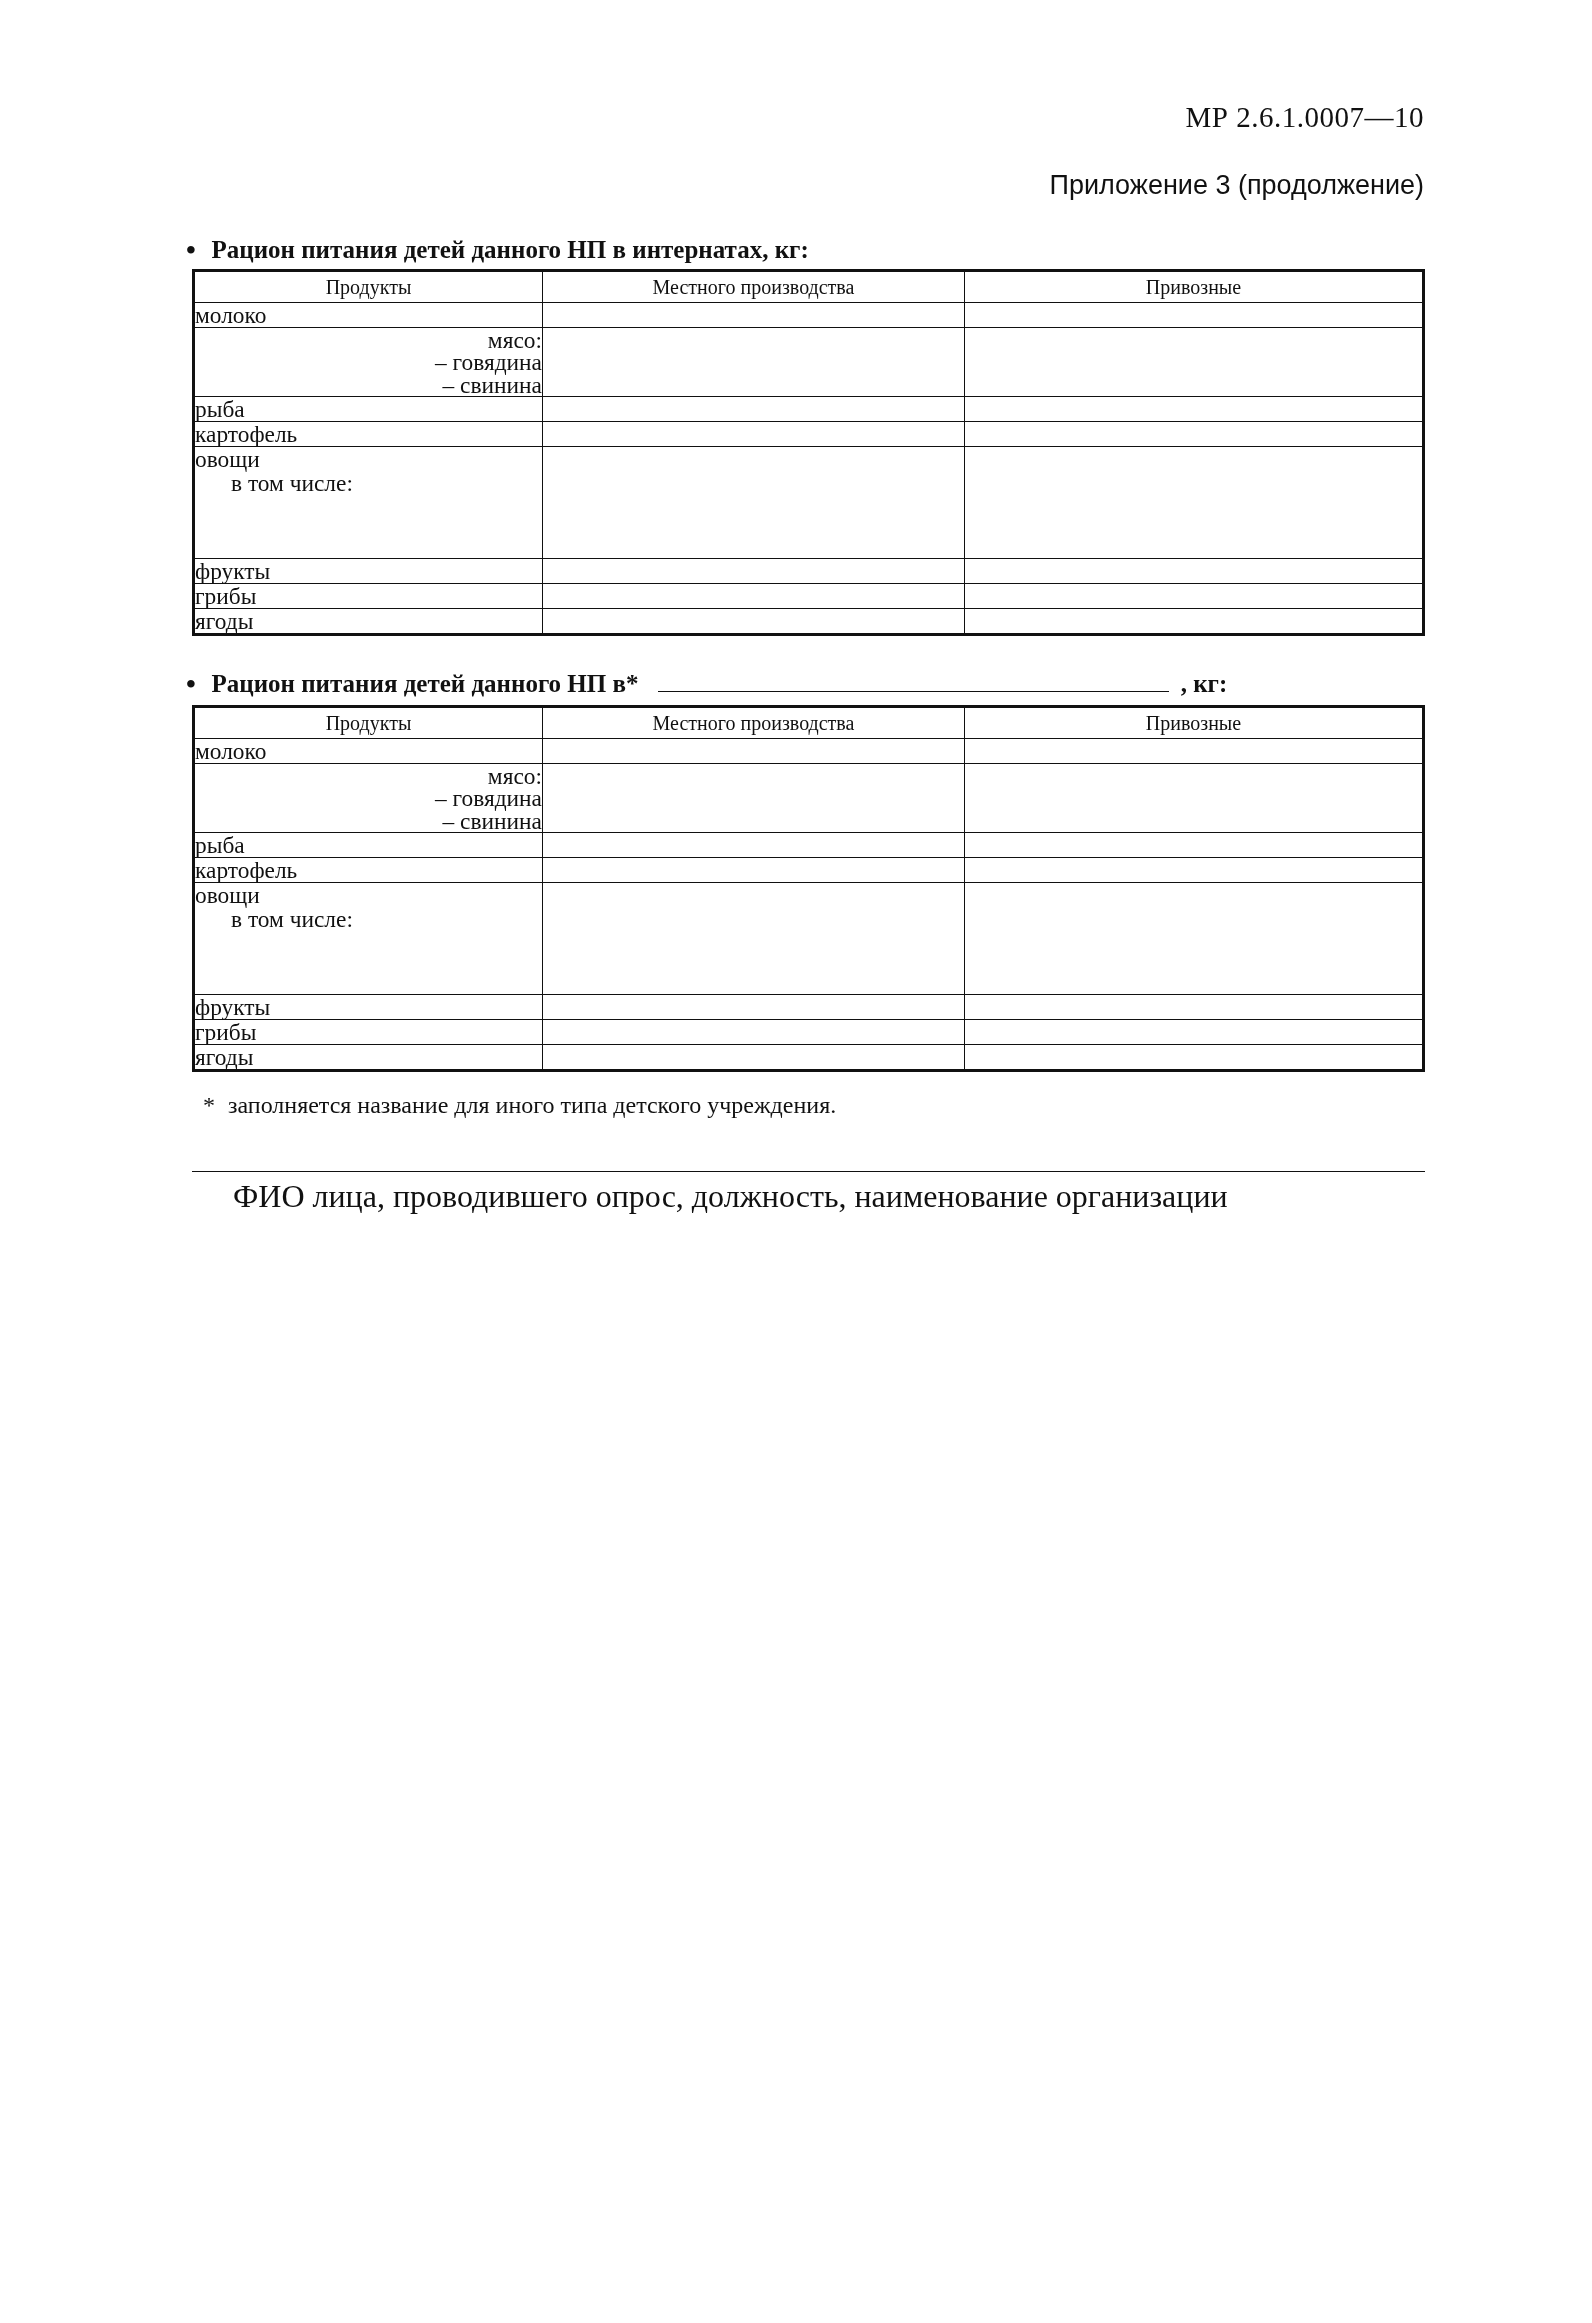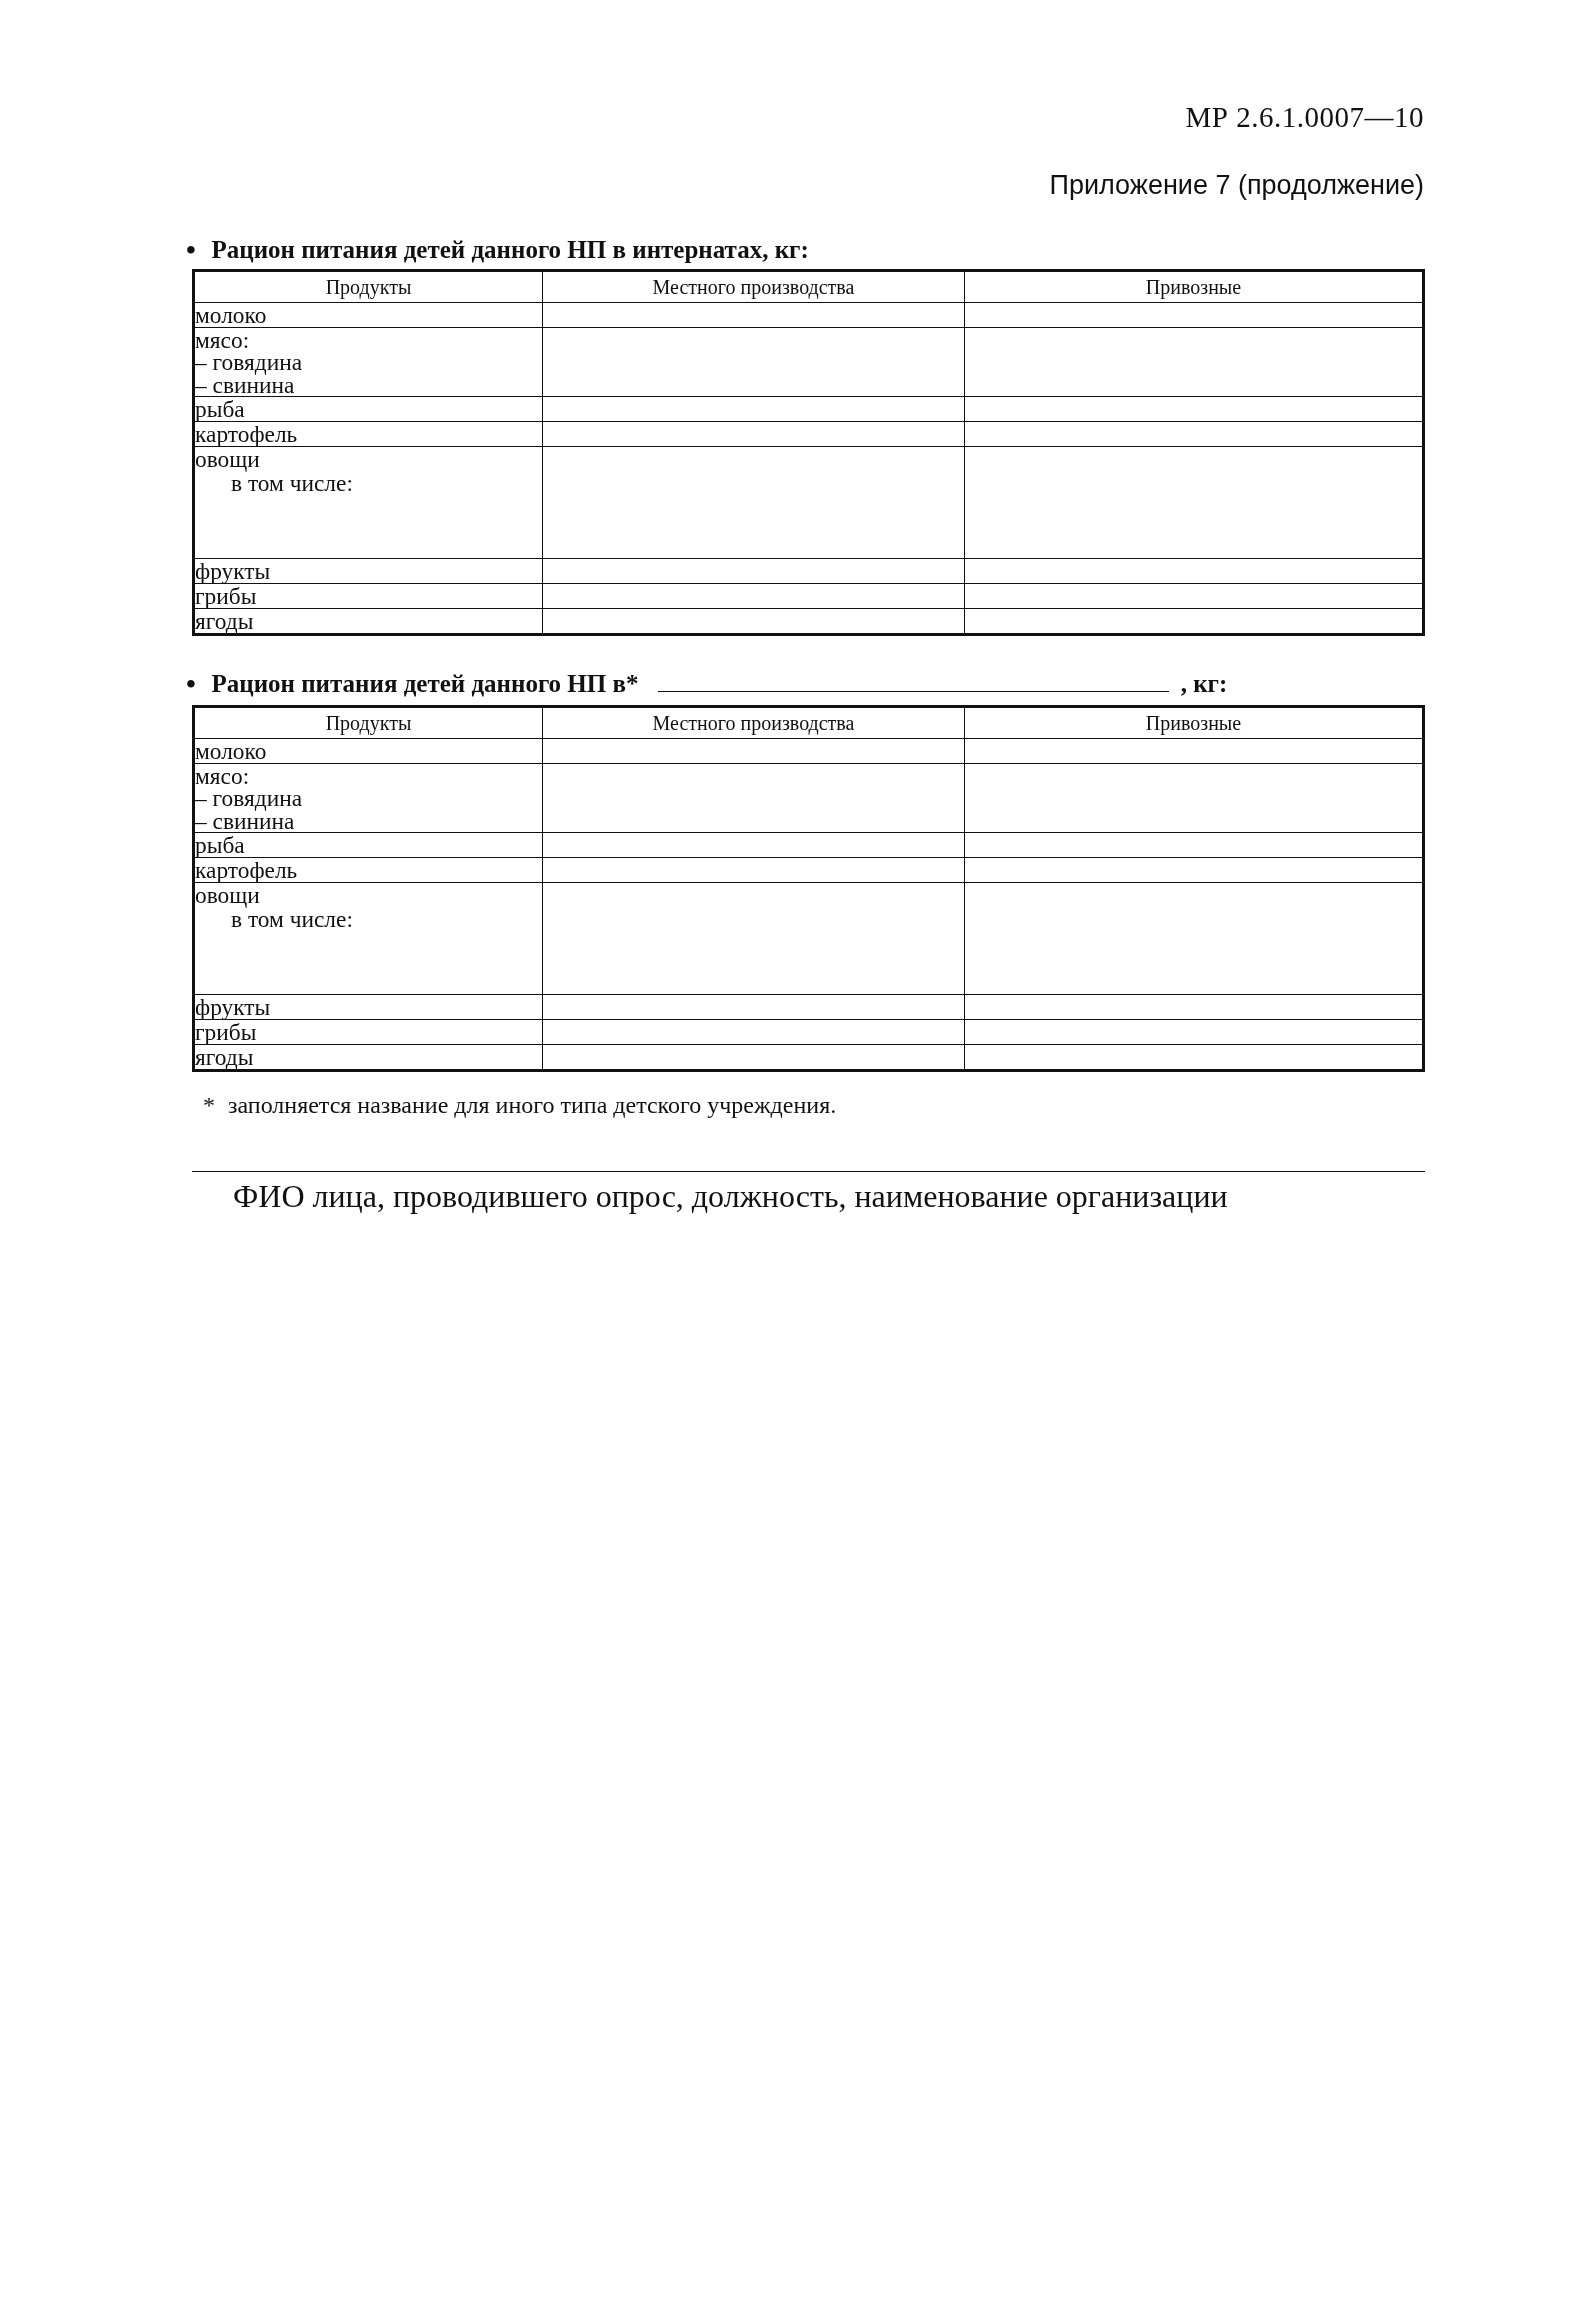--- a/index.html
+++ b/index.html
@@ -79,21 +79,21 @@
   }
   td.lbl {
     vertical-align: top;
     padding: 1.9px 7.5px 1.9px 13px;
     line-height: 24px;
   }
   td.lbl .line { white-space: nowrap; }
   td.lbl .indent { padding-left: 36px; }
   tr.h-1  td { height: 16px; }
   tr.h-3  td { height: 69px; }
-  tr.h-3  td.lbl { line-height: 22.5px; padding-top: 0.9px; }
+  tr.h-3  td.lbl { line-height: 22.5px; padding-top: 0.9px; text-align: right; }
   tr.h-tall td { height: 112px; margin-left: 8px; }
 
   .footnote {
     position: absolute;
     left: 203px;
     top: 1092px;
     font-size: 24px;
   }
   .footnote .star { margin-right: 13px; }
 
@@ -109,21 +109,21 @@
     font-size: 32px;
     margin-left: 41px;
   }
 </style>
 </head>
 <body>
 
 <div class="page">
 
   <div class="doc-code">МР 2.6.1.0007—10</div>
-  <div class="appendix-title">Приложение 7 (продолжение)</div>
+  <div class="appendix-title">Приложение 3 (продолжение)</div>
 
   <div class="caption caption-1">
     <span class="bullet">•</span>
     <span>Рацион питания детей данного НП в интернатах, кг:</span>
   </div>
 
   <table class="grid grid-1">
     <colgroup>
         <col class="c1">
         <col class="c2">

